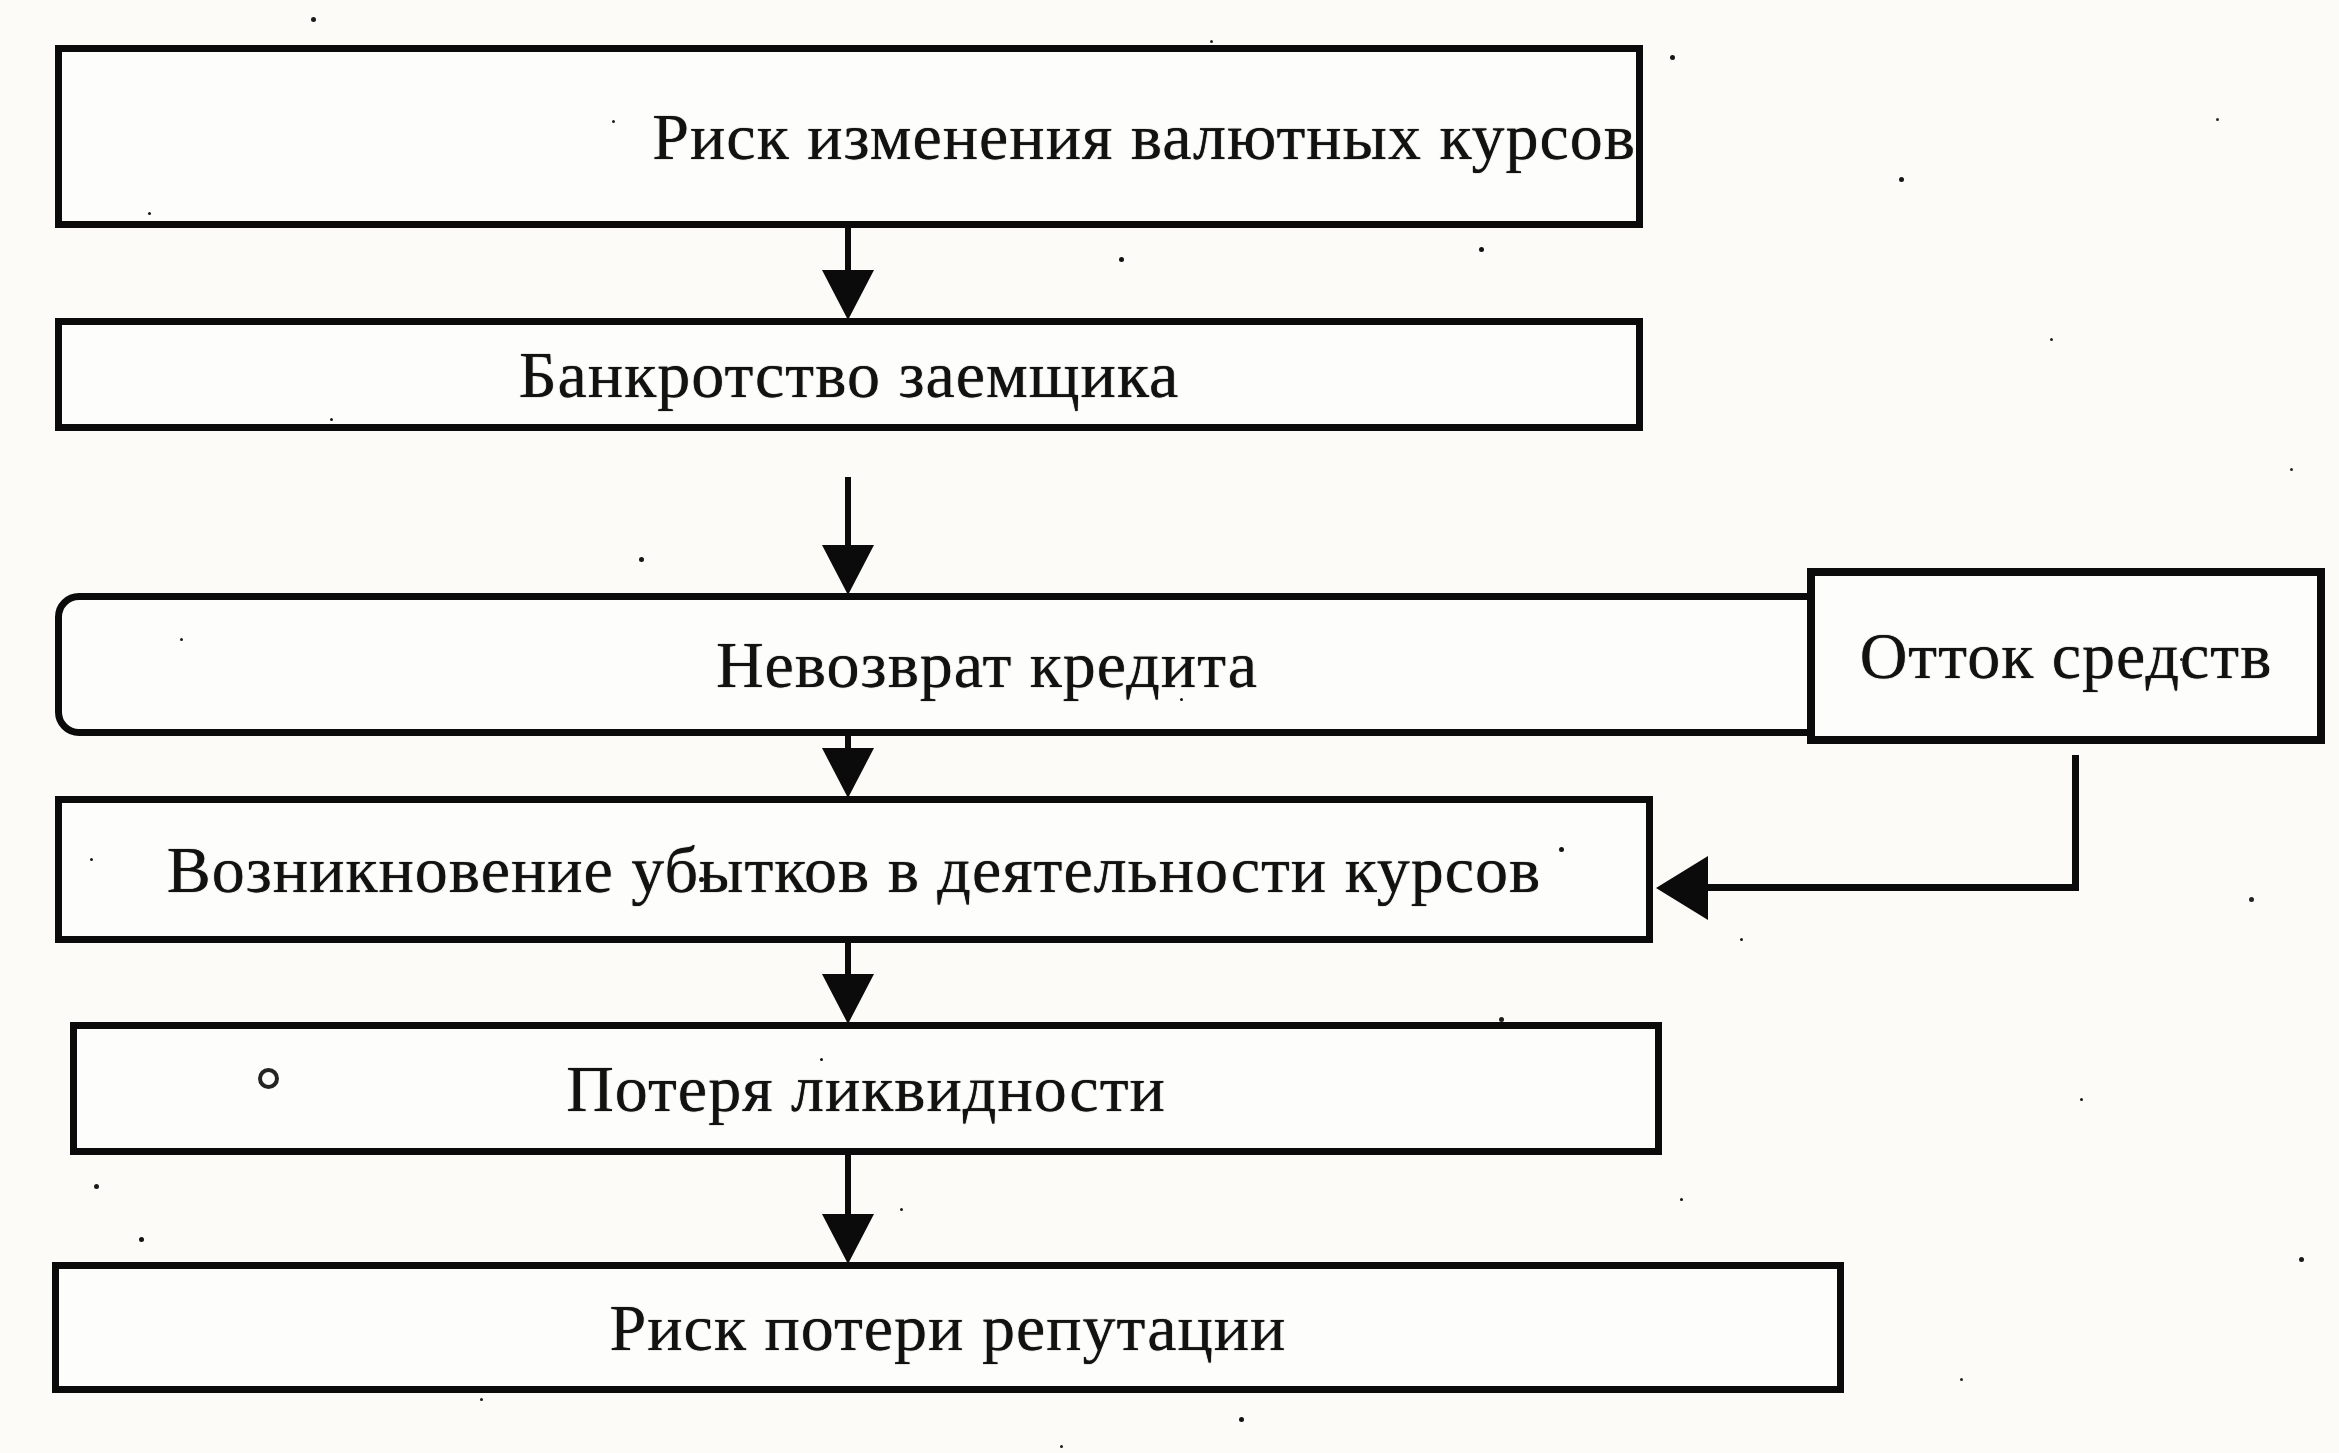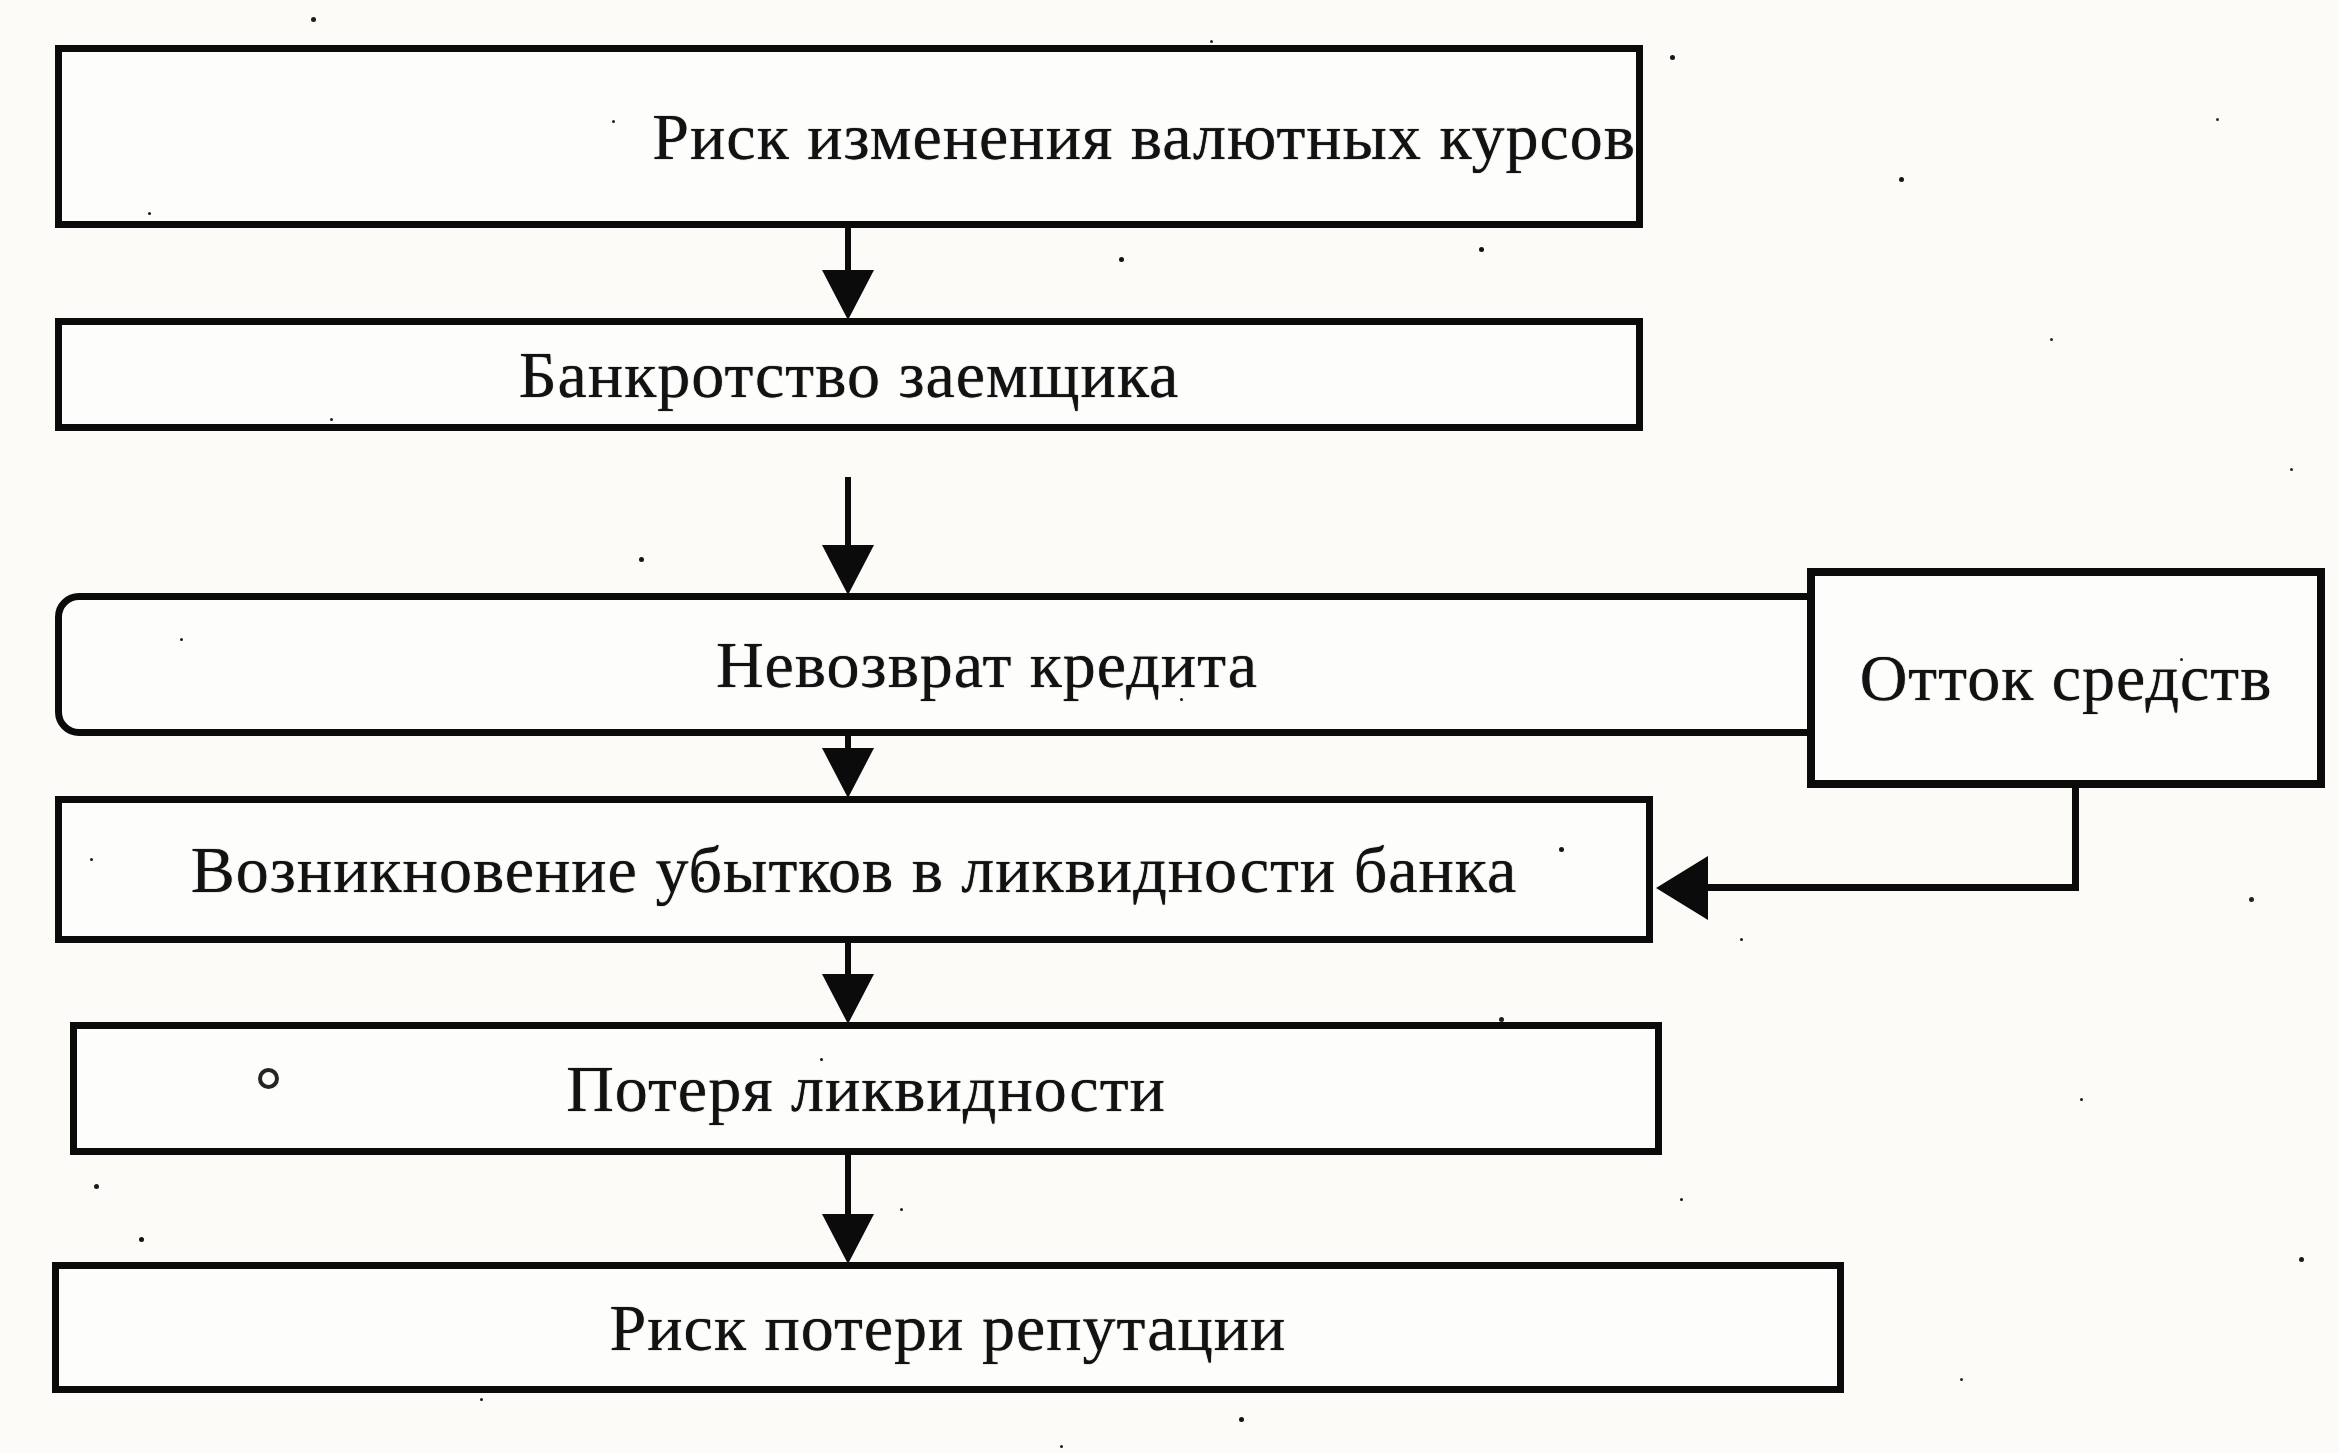--- a/index.html
+++ b/index.html
@@ -108,32 +108,32 @@
 
   <div class="fbox" style="left:55px; top:318px; width:1588px; height:113px;">
     <span class="lbl">Банкротство заемщика</span>
   </div>
 
   <div class="fbox" style="left:55px; top:593px; width:1864px; height:143px;border-radius:24px;">
     <span class="lbl">Невозврат кредита</span>
   </div>
 
   <div class="fbox" style="left:55px; top:796px; width:1598px; height:147px;">
-    <span class="lbl">Возникновение убытков в ликвидности банка</span>
+    <span class="lbl">Возникновение убытков в деятельности курсов</span>
   </div>
 
   <div class="fbox" style="left:70px; top:1022px; width:1592px; height:133px;">
     <span class="lbl">Потеря ликвидности</span>
   </div>
 
   <div class="fbox" style="left:52px; top:1262px; width:1792px; height:131px;">
     <span class="lbl">Риск потери репутации</span>
   </div>
 
-  <div class="fbox side-box" style="left:1807px; top:568px; width:518px; height:220px;">
+  <div class="fbox side-box" style="left:1807px; top:568px; width:518px; height:176px;">
     <span class="lbl">Отток средств</span>
   </div>
 
   <div class="v-arrow" style="left:818px; top:225px; width:60px; height:95px;">
     <div class="shaft" style="height:50px;"></div>
     <div class="head"></div>
   </div>
 
   <div class="v-arrow" style="left:818px; top:477px; width:60px; height:118px;">
     <div class="shaft" style="height:72px;"></div>

